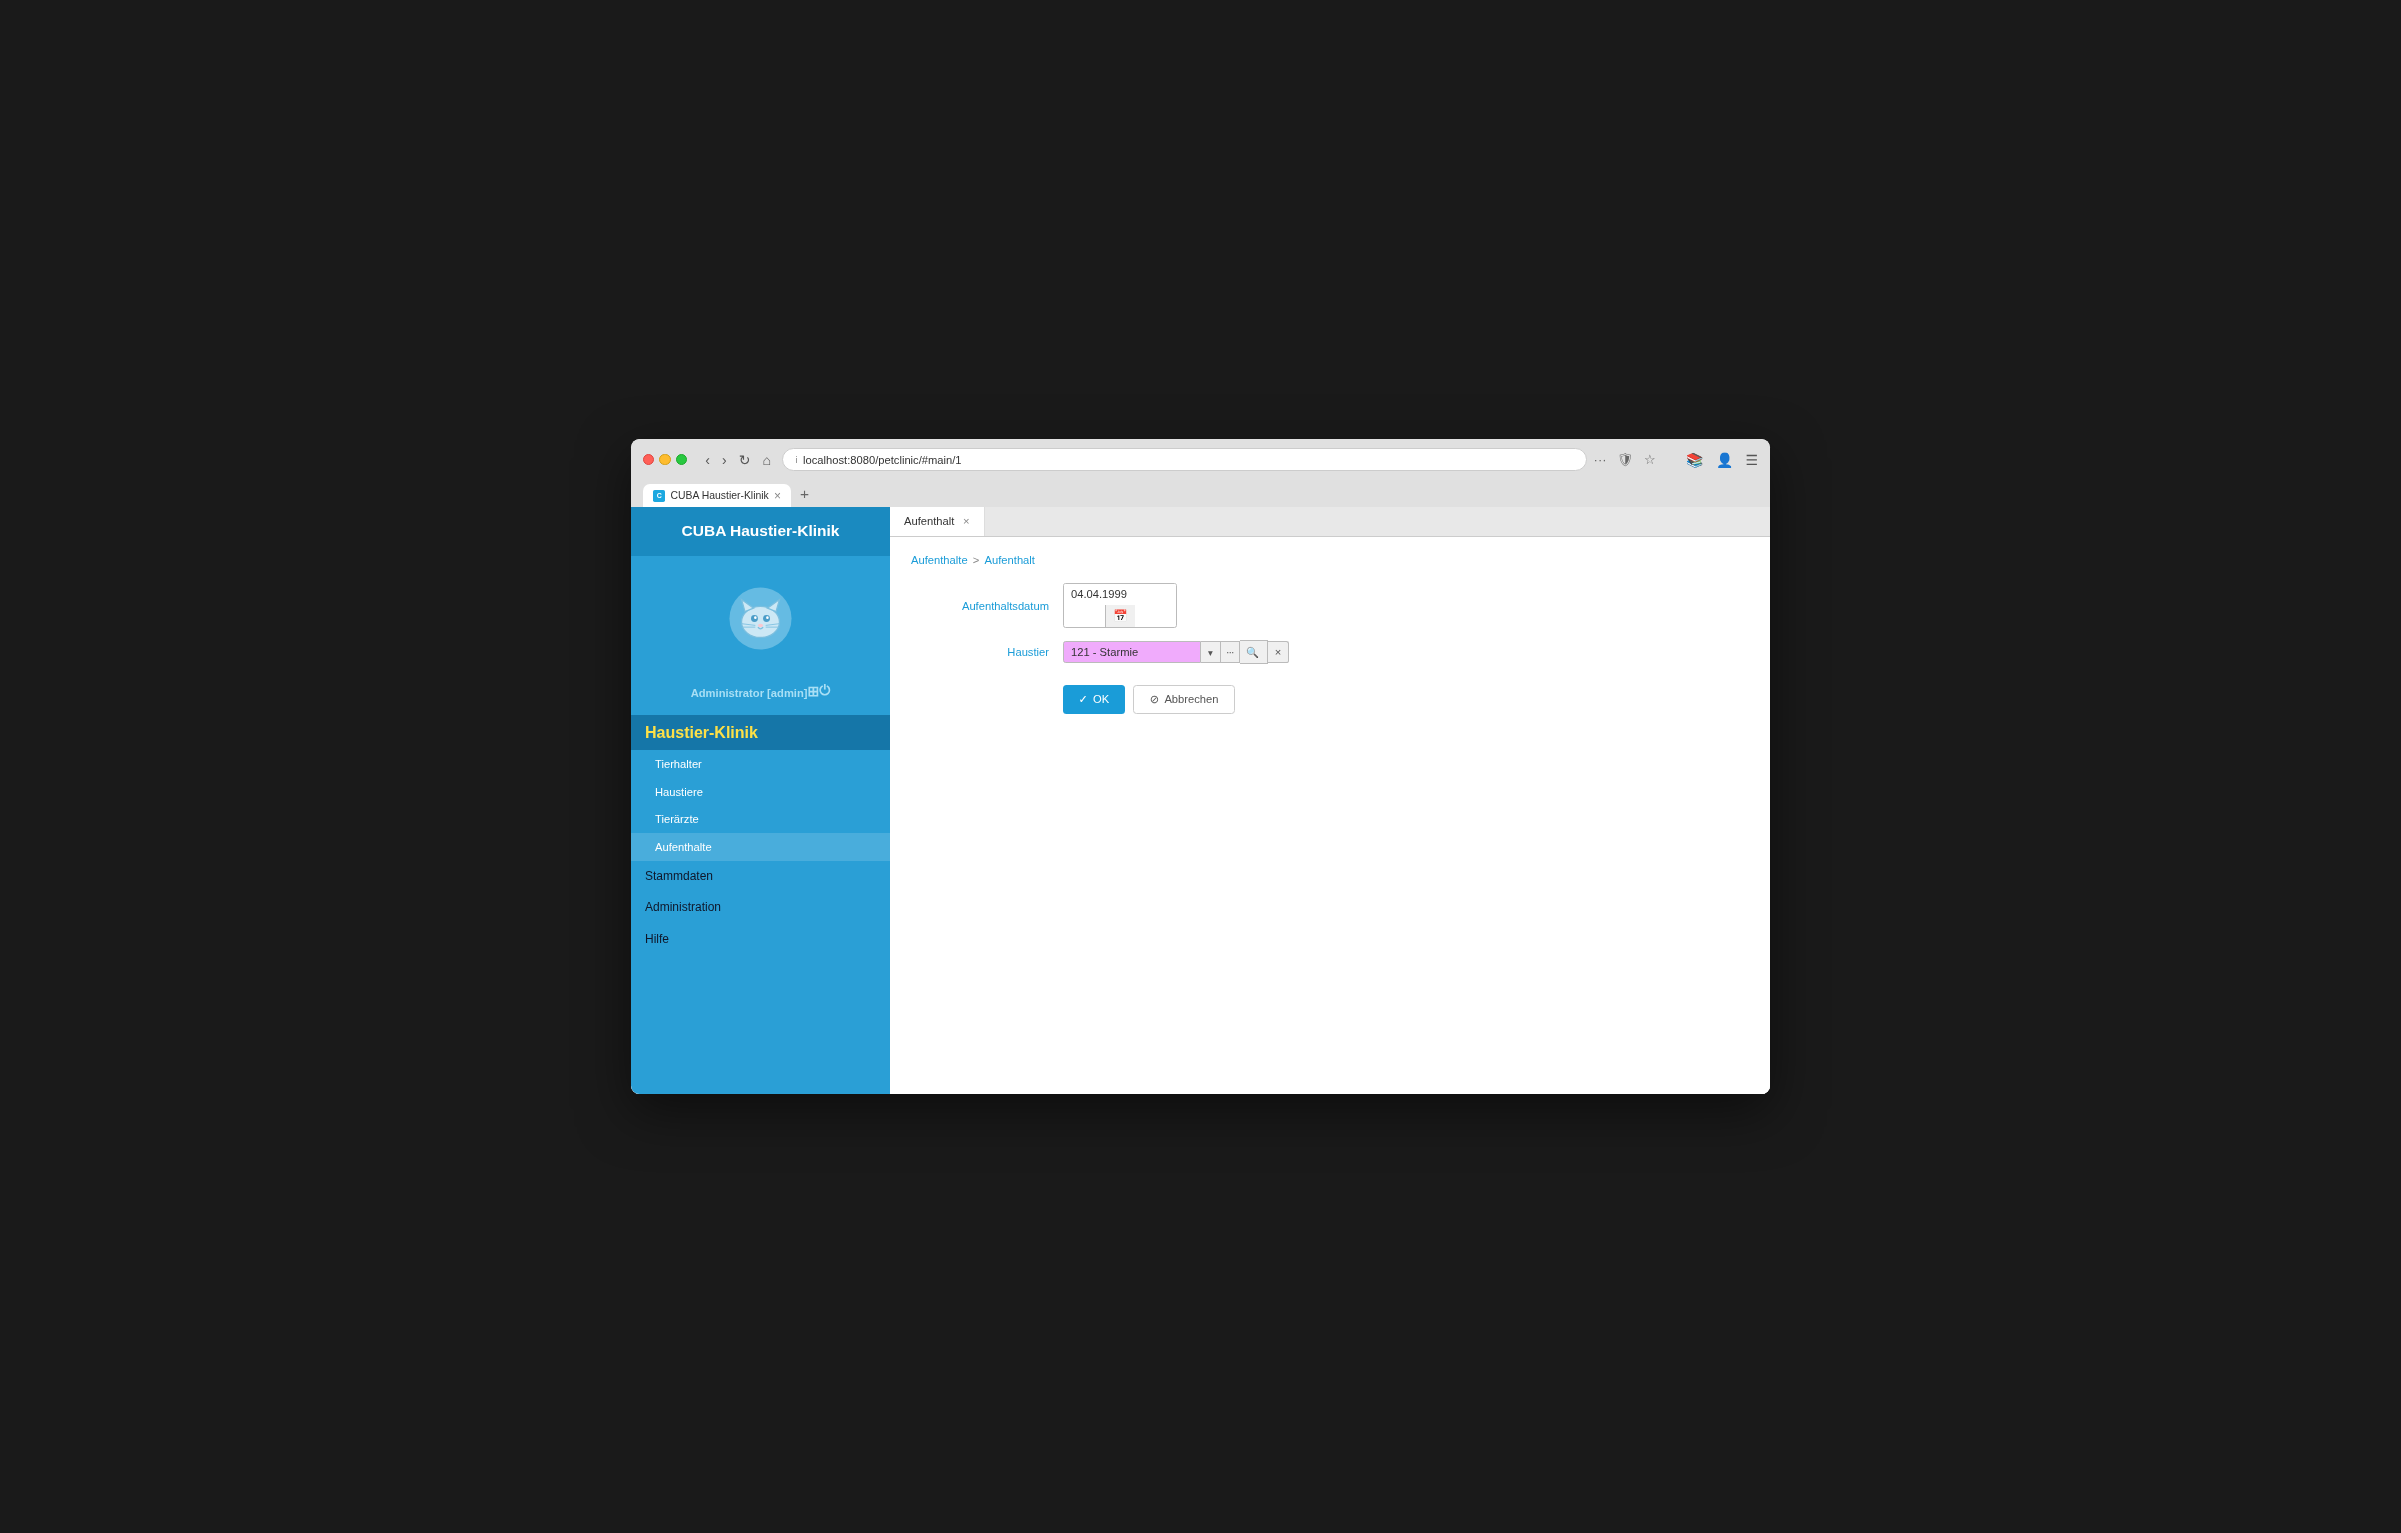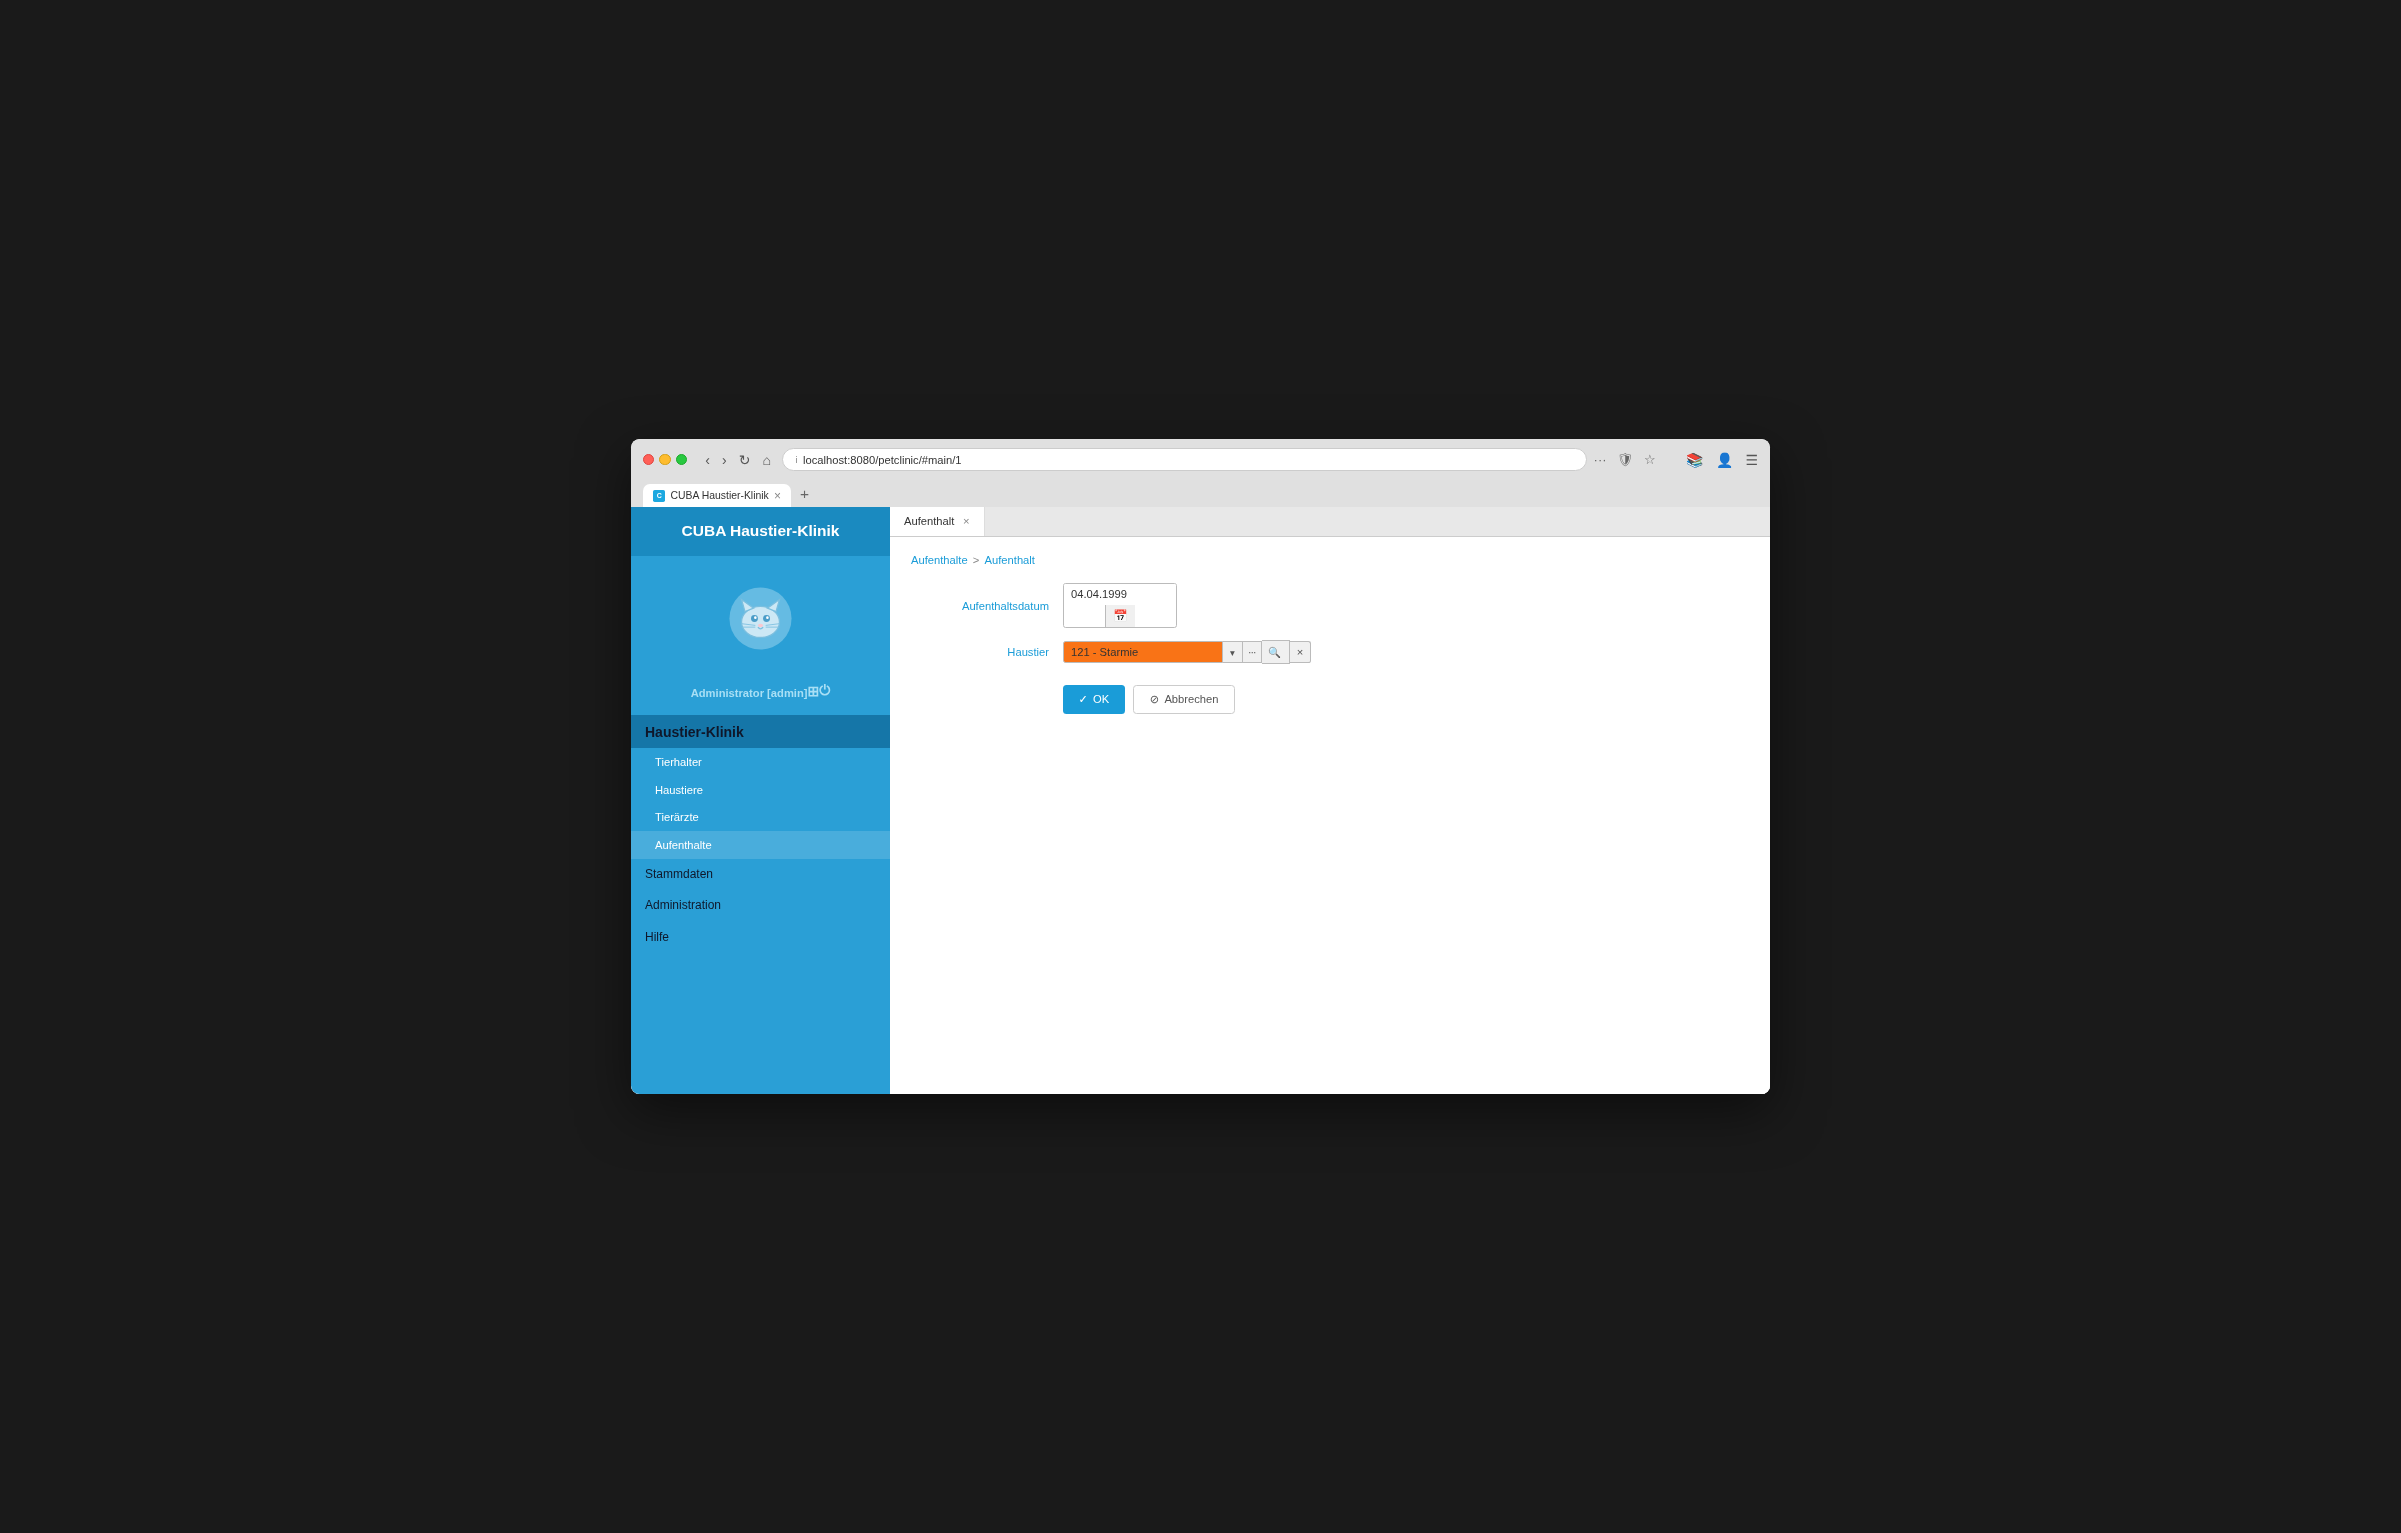--- a/index.html
+++ b/index.html
@@ -206,23 +206,23 @@
       cursor: pointer;
     }
 
     .sidebar-nav {
       padding: 7px 0;
     }
 
     .nav-section {
       background: #1e8fc5;
       padding: 8.6px 14px;
-      font-size: 14px;
+      font-size: 16px;
       font-weight: bold;
-      color: #0f172a;
+      color: #fde047;
       cursor: pointer;
     }
 
     .nav-section.active {
       background: #1576a8;
     }
 
     .nav-item {
       padding: 7.8px 14px 7.8px 24px;
       font-size: 11.2px;
@@ -364,22 +364,22 @@
       align-items: center;
       gap: 0;
     }
 
     .pet-select {
       border: 0.9px solid #bbb;
       border-radius: 2.6px 0 0 2.6px;
       padding: 4.3px 7px;
       font-size: 11.2px;
       color: #333;
-      width: 160px;
-      background: #f97316;
+      width: 138px;
+      background: #f0abfc;
       outline: none;
     }
 
     .pet-btn {
       background: #f0f0f0;
       border: 0.9px solid #bbb;
       border-left: none;
       padding: 4.3px 7px;
       cursor: pointer;
       color: #555;

